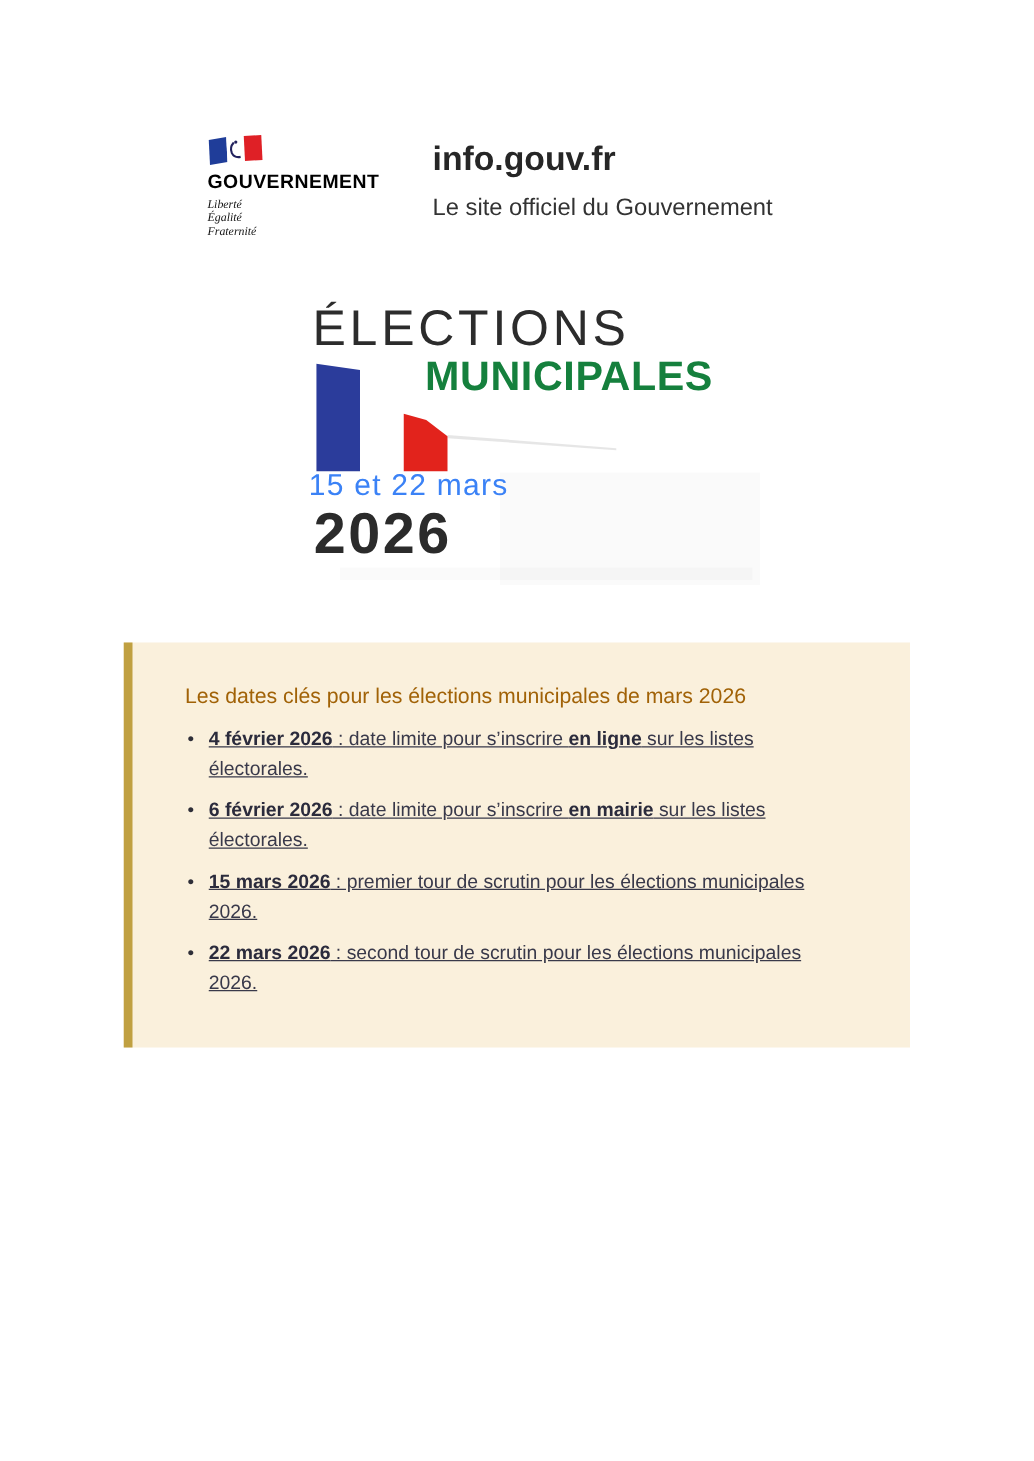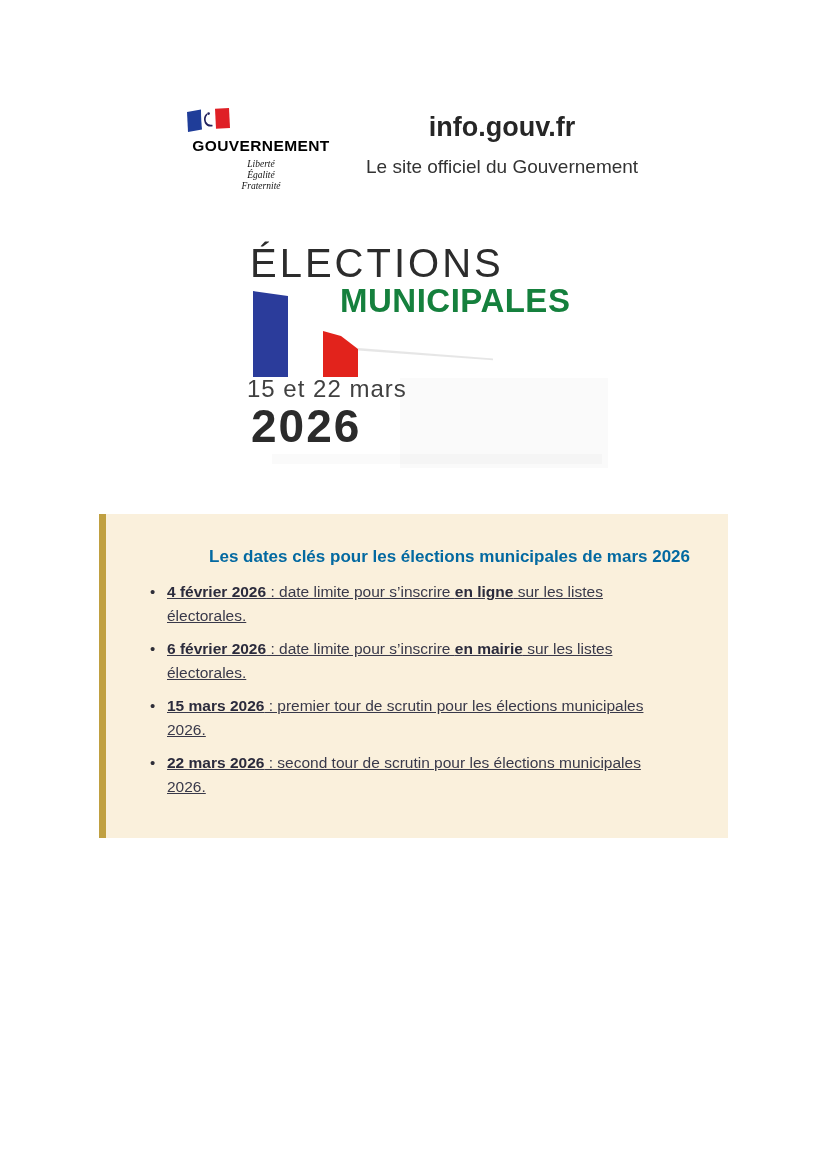--- a/index.html
+++ b/index.html
@@ -2,21 +2,21 @@
 <html lang="fr" style="--flag_blue: #2B3C9B; --flag_red: #E2231C; --logo_blue: #1F3D99; --logo_red: #DF2026; --callout_bg: #FAF0DC; --callout_accent: #C0A041;"><head>
 <meta charset="utf-8">
 <style>
   html,body{margin:0;padding:0;}
   body{
     width:827px;height:1169px;position:relative;background:#ffffff;
     font-family:"Liberation Sans",sans-serif;color:#333340;overflow:hidden;
   }
 
   
-  .header{position:absolute;left:186px;top:108px;width:480px;height:90px;text-align:center;}
+  .header{position:absolute;left:166px;top:108px;width:480px;height:90px;}
   .gov-logo{position:absolute;left:0;top:0;width:150px;cursor:pointer;}
   .gov-flag{display:block;width:46px;height:26px;}
   .gov-name{
     font-weight:700;font-size:15.5px;letter-spacing:.4px;color:#000;
     margin-top:3px;white-space:nowrap;
   }
   .gov-motto{
     margin-top:4px;font-family:"Liberation Serif",serif;font-style:italic;
     font-size:9.5px;line-height:11px;color:#111;
   }
@@ -34,37 +34,37 @@
   }
   .banner-line2{
     position:absolute;left:118px;top:50px;font-size:33px;font-weight:700;
     letter-spacing:.5px;color:#15803d;white-space:nowrap;
   }
   .banner-flag{position:absolute;left:31px;top:54px;width:270px;height:92px;}
   .f-blue{fill:var(--flag_blue,#2B3C9B);}
   .f-red{fill:var(--flag_red,#E2231C);}
   .f-shadow{fill:#d9d9d9;}
   .banner-dates{
-    position:absolute;left:25px;top:143px;font-size:24px;color:#404040;
+    position:absolute;left:25px;top:143px;font-size:24px;color:#3b82f6;
     letter-spacing:1px;white-space:nowrap;
   }
   .banner-year{
     position:absolute;left:29px;top:167px;font-size:46px;font-weight:700;
     letter-spacing:2px;color:#2b2b2b;
   }
 
   
   .callout{
     position:absolute;left:99px;top:514px;width:629px;box-sizing:border-box;
     background:var(--callout_bg,#FAF0DC);
     border-left:7px solid var(--callout_accent,#C0A041);
     padding:33px 38px 30px 42px;
   }
   .callout-title{
-    font-size:17px;font-weight:700;color:#0369a1;margin:0 0 13px 0;text-align:right;
+    font-size:17px;font-weight:400;color:#a16207;margin:0 0 13px 0;
   }
   .callout-list{list-style:none;margin:0;padding:0;max-width:530px;}
   .callout-list li{
     position:relative;padding-left:19px;margin-bottom:9px;
     font-size:15.5px;line-height:24px;color:#39394a;text-decoration:underline;
   }
   .callout-list li::before{
     content:"\2022";position:absolute;left:2px;top:0;color:#2e2e38;font-size:15px;
   }
   .b{font-weight:700;color:#2b2b3c;}

